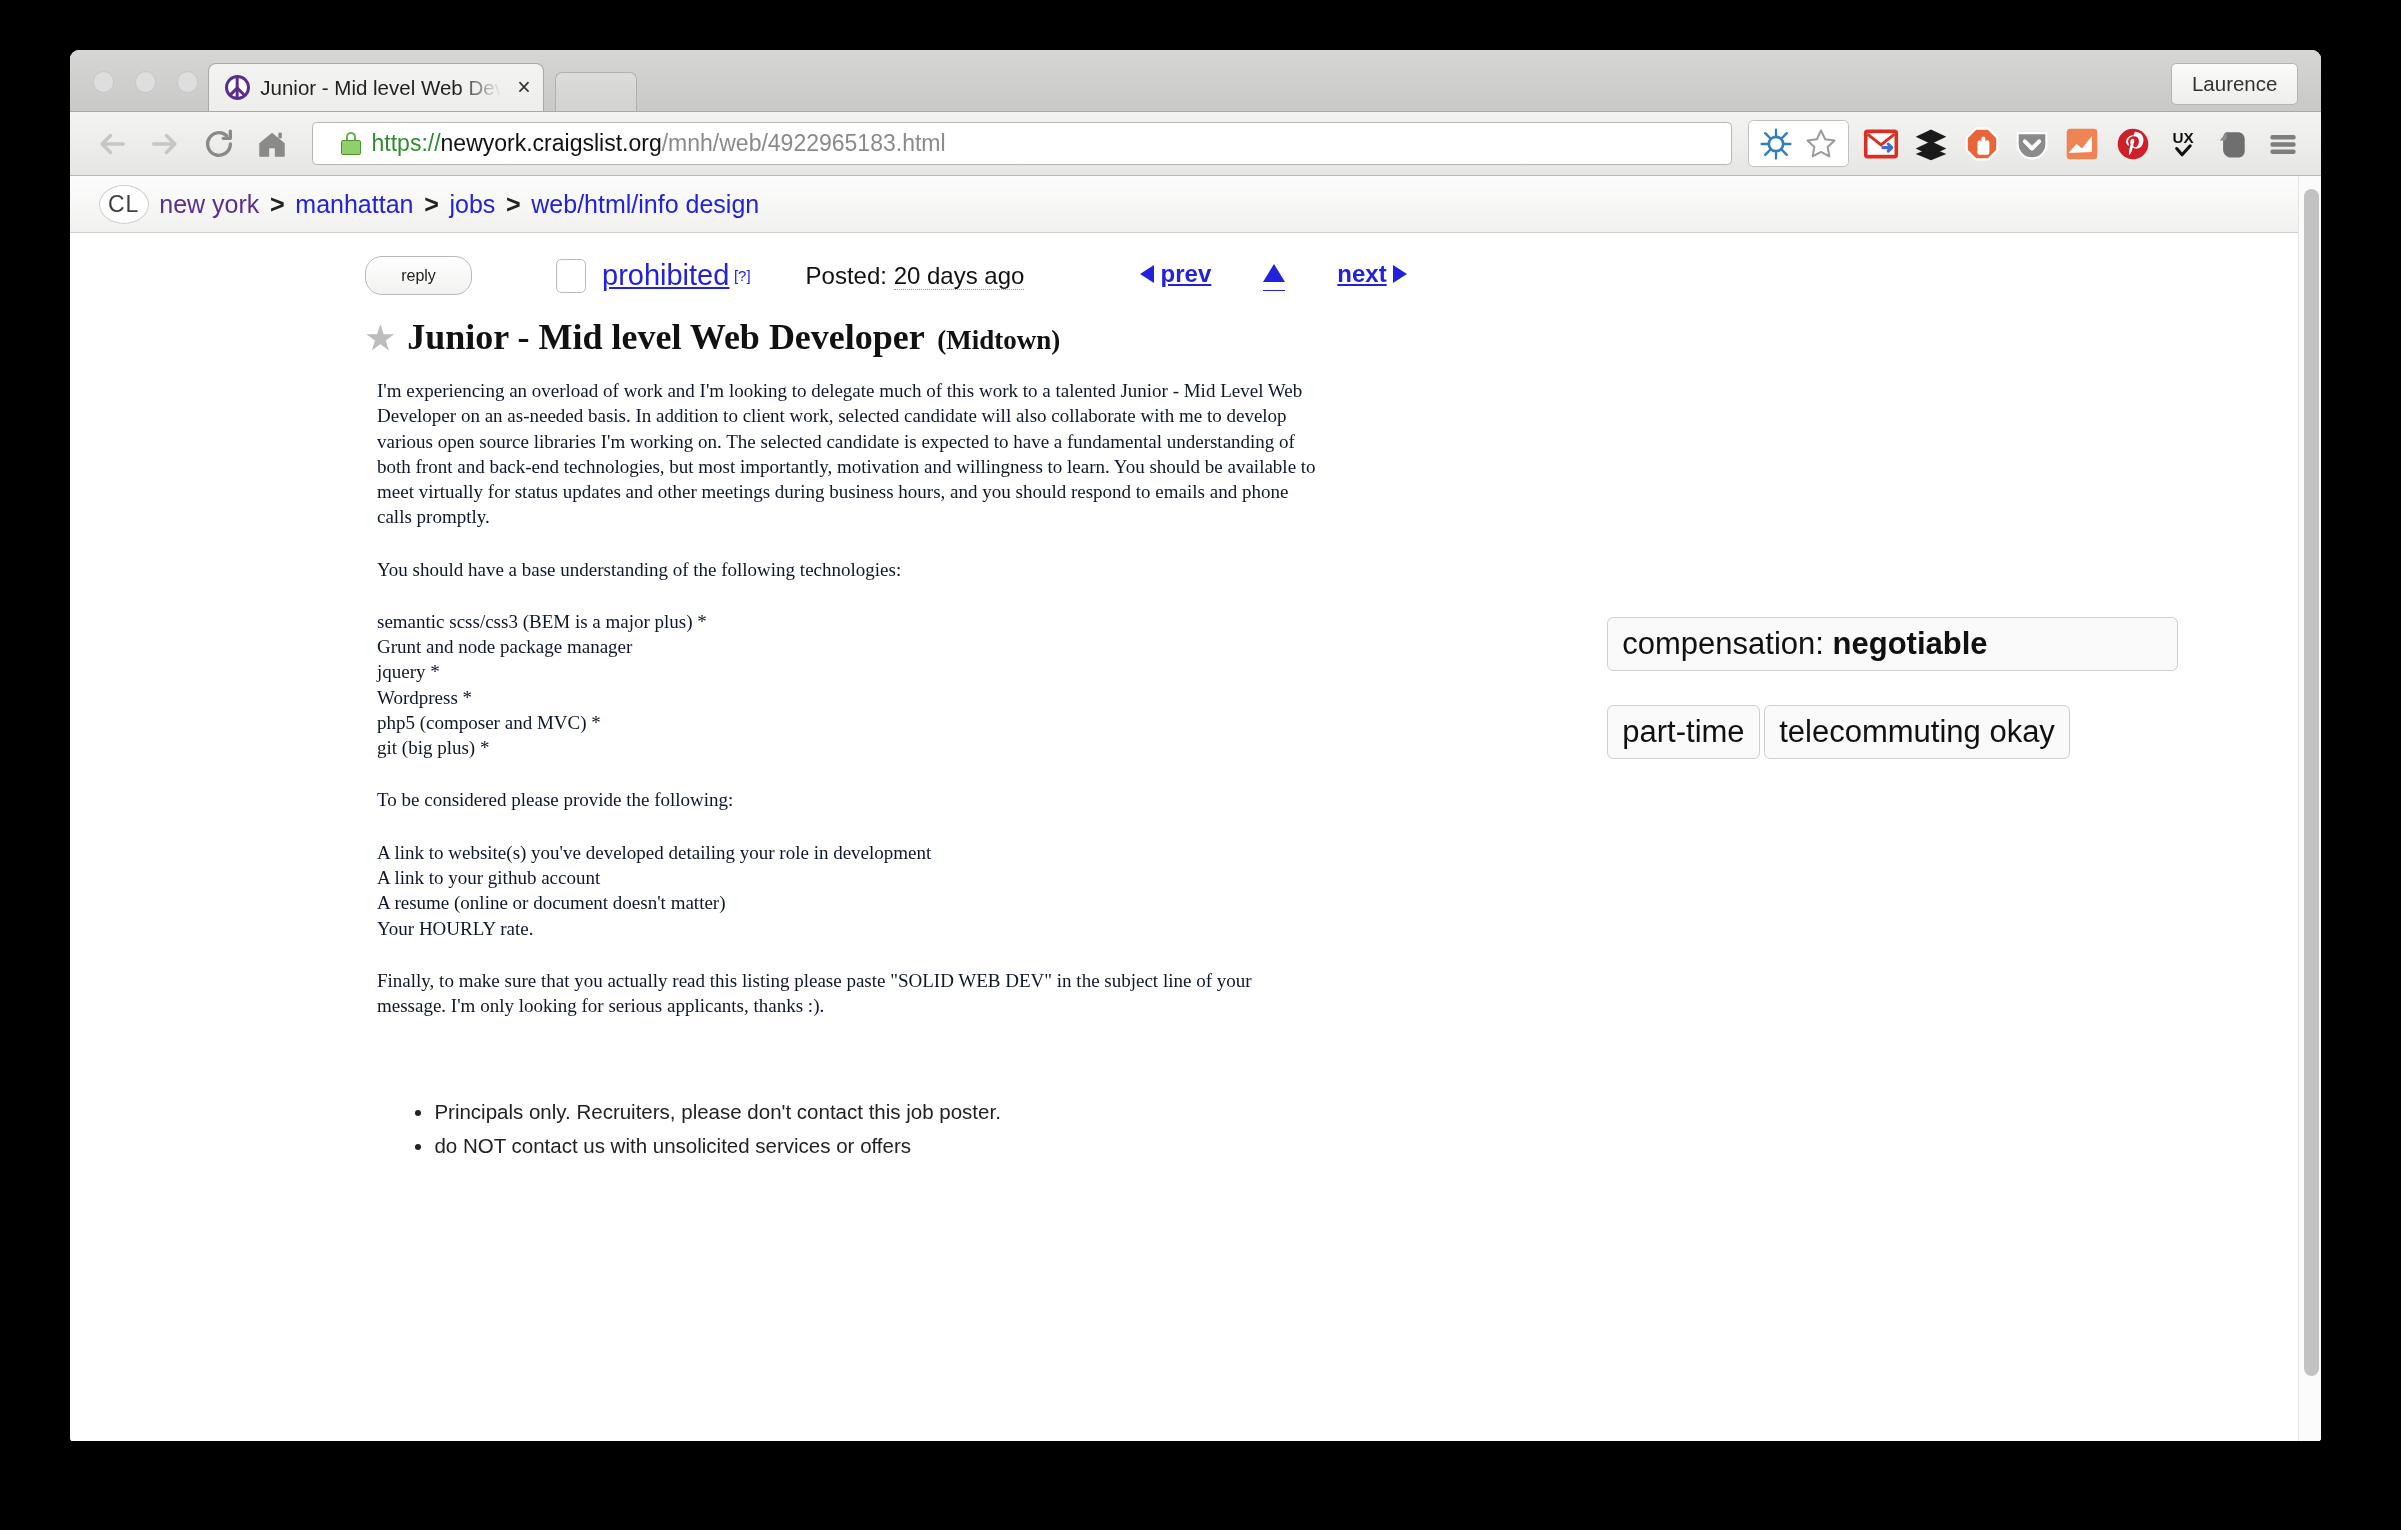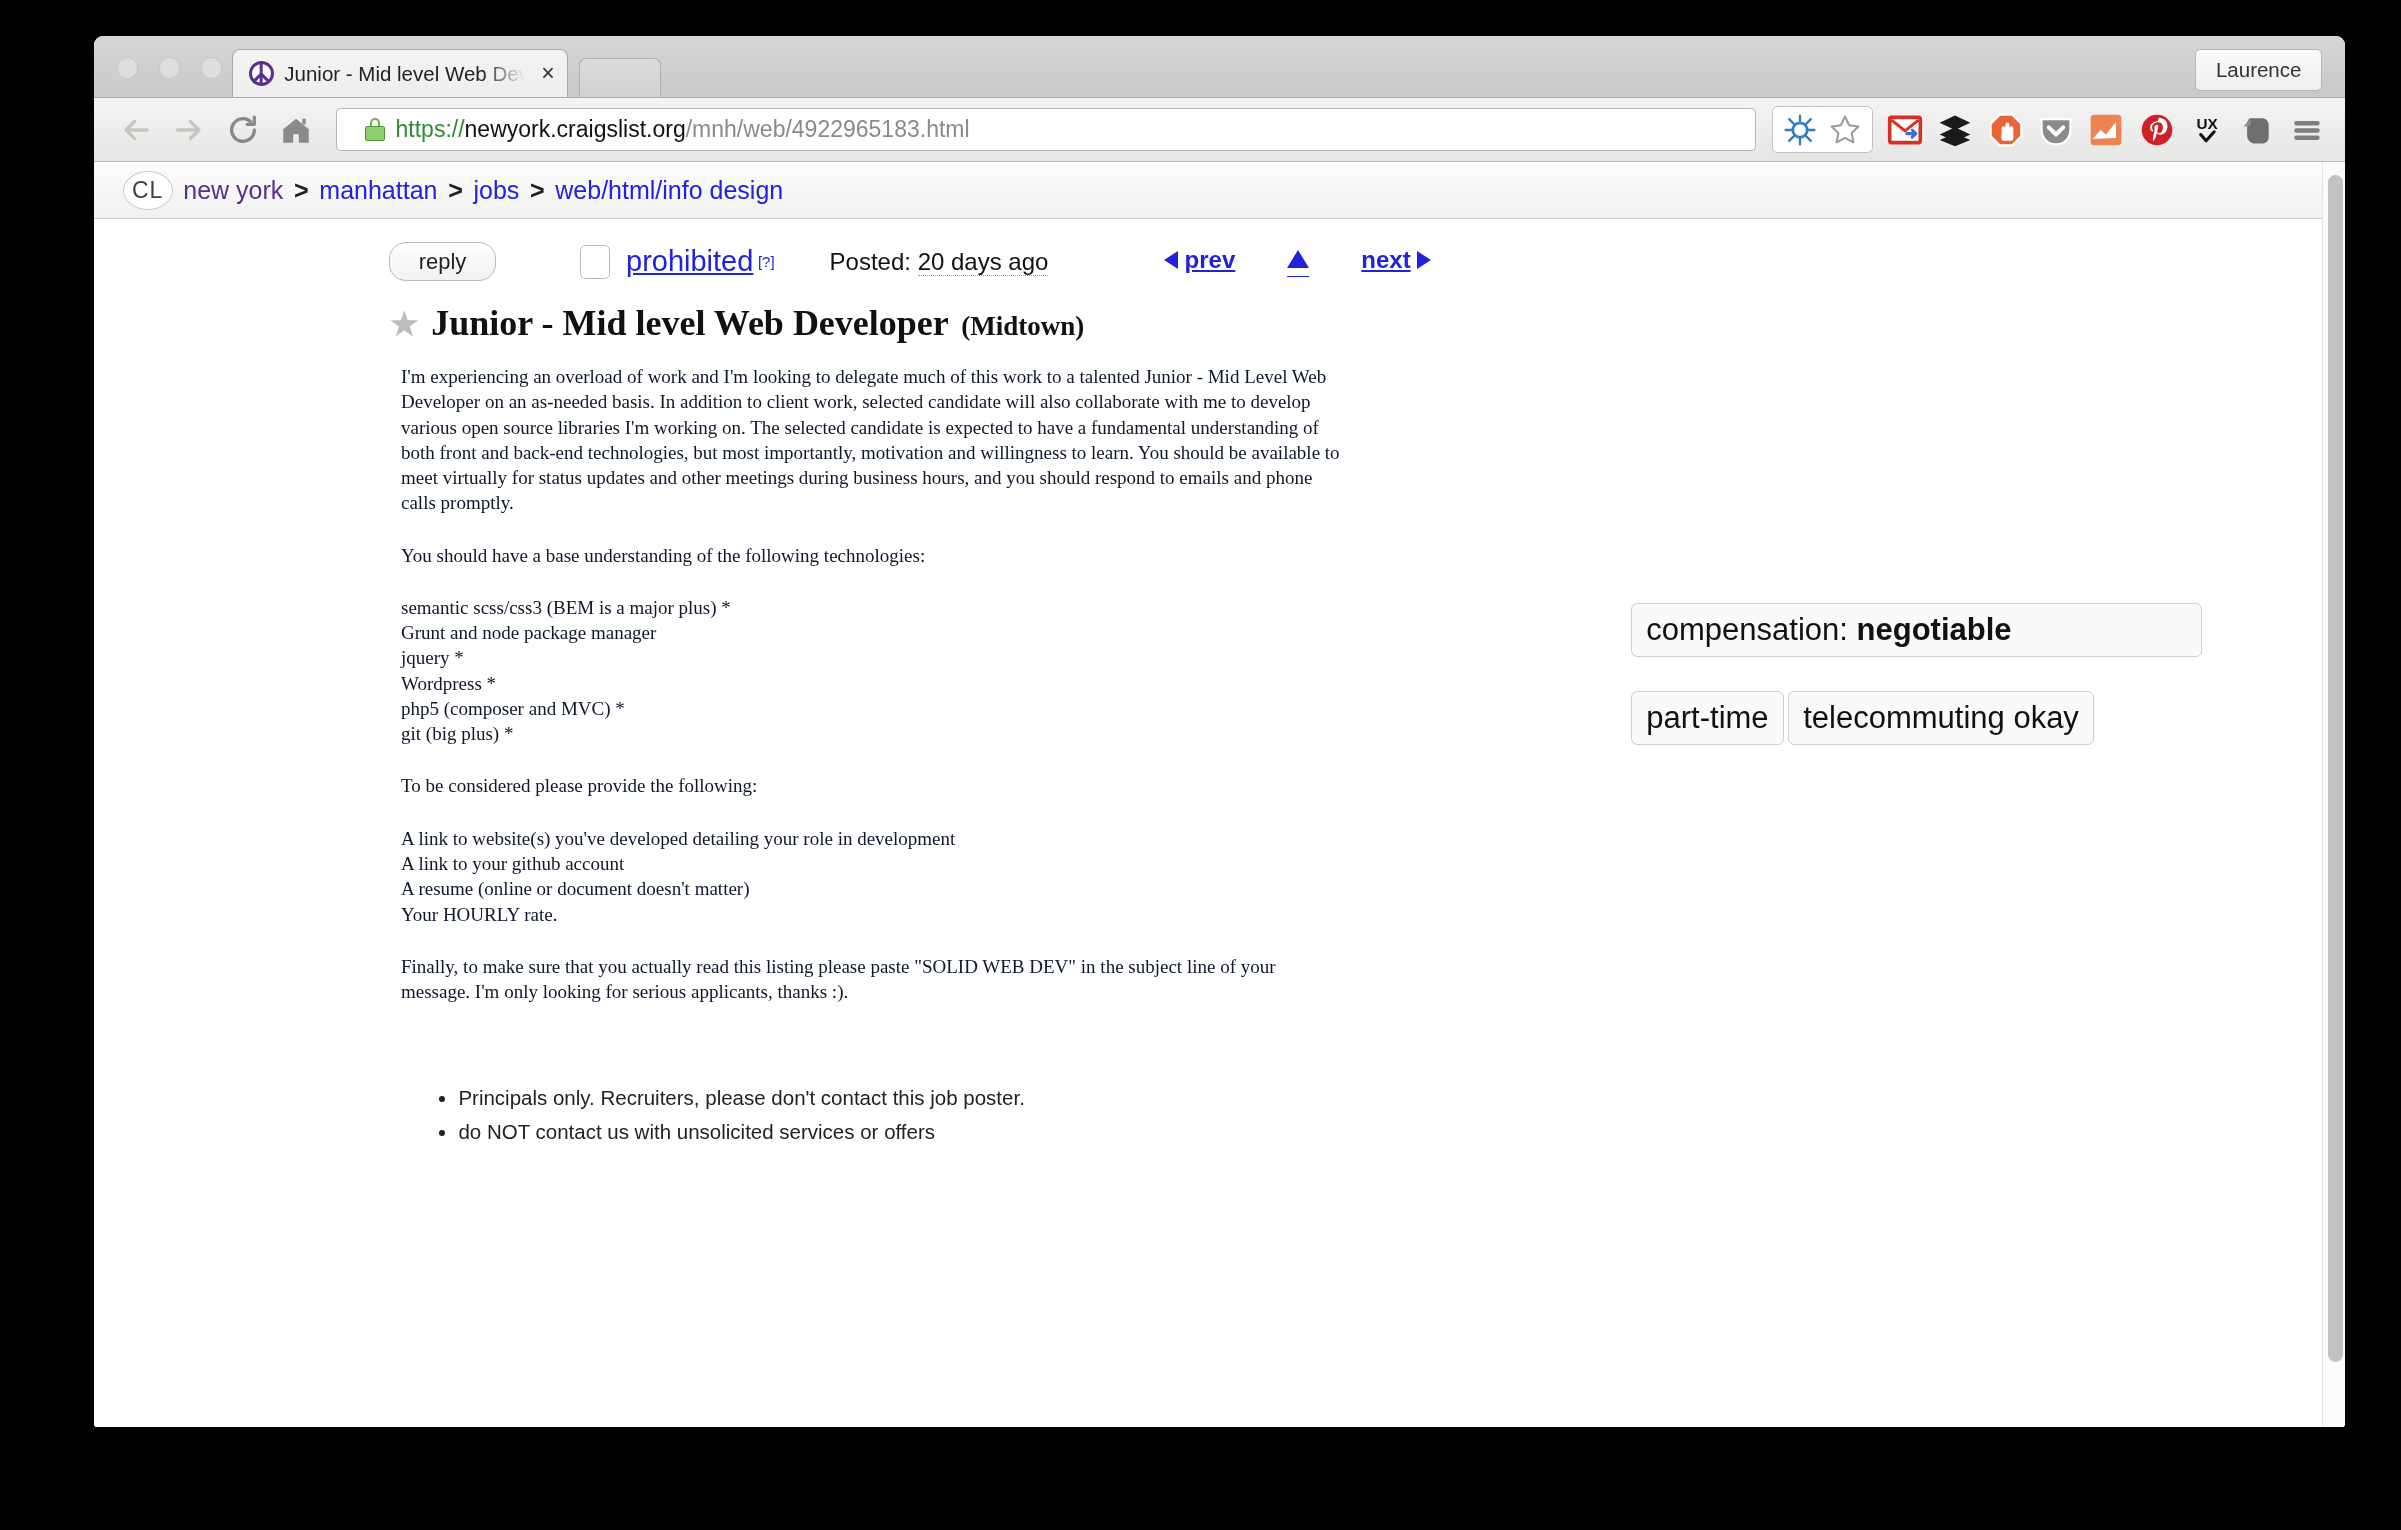--- a/index.html
+++ b/index.html
@@ -6,27 +6,27 @@
   html, body {
     width: 2401px; height: 1530px;
     background: #000;
     font-family: "Liberation Sans", sans-serif;
     overflow: hidden;
   }
 
   
   .browser-window {
     position: absolute;
-    left: 70px; top: 36px;
+    left: 70px; top: 50px;
     width: 2251px; height: 1391px;
     background: #fff;
     border-radius: 9px 9px 3.6px 3.6px;
     box-shadow: 0 5.4px 23px rgba(0,0,0,.55);
     overflow: hidden;
-    display: flex; flex-direction: column; margin-left: 24px;
+    display: flex; flex-direction: column;
   }
 
   
   .tab-strip {
     position: relative;
     height: 62px;
     background: linear-gradient(to bottom, #d6d6d4, #c9c9c7);
     border-bottom: 0.9px solid #a9a9a7;
     display: flex; align-items: flex-end;
     padding-left: 19.6px;
@@ -202,21 +202,21 @@
     display: flex; align-items: center;
     padding: 23px 0 0 295px;
     gap: 0;
     font-size: 24px;
   }
   .reply-btn {
     width: 107px; height: 39px;
     background: linear-gradient(to bottom, #fff, #f2f2f0);
     border: 0.9px solid #b9b9b7;
     border-radius: 17px;
-    font-size: 22px; color: #222;
+    font-size: 16px; color: #222;
     cursor: pointer;
     font-family: "Liberation Sans", sans-serif;
   }
   .flag-box {
     width: 30px; height: 34px;
     border: 0.9px solid #b9b9b7;
     border-radius: 5.4px;
     background: #fff;
     margin-left: 84px;
     cursor: pointer;

